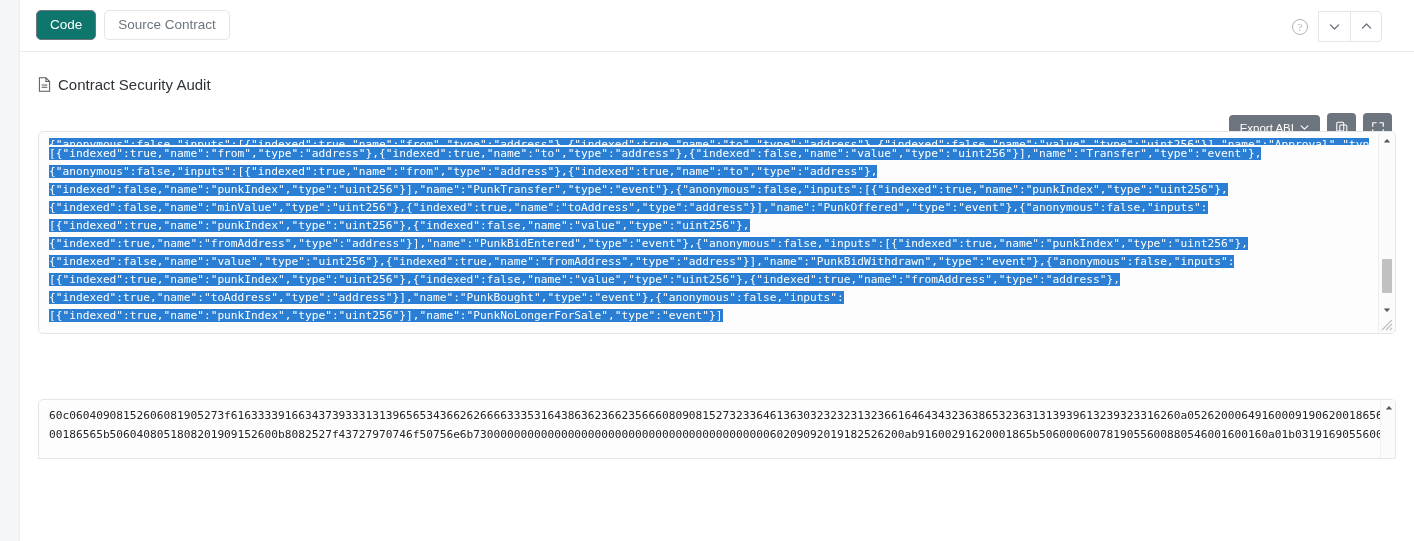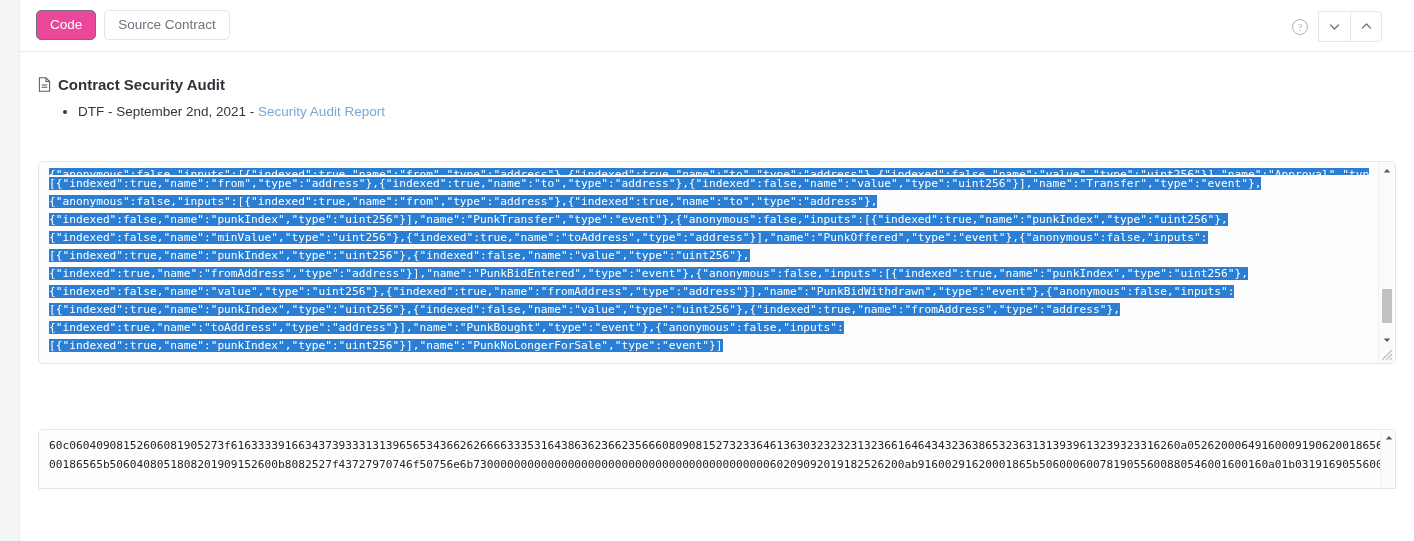--- a/index.html
+++ b/index.html
@@ -40,21 +40,21 @@
     font-size: 13.5px;
     line-height: 28px;
     border-radius: 5px;
     border: 1px solid #e2e5e9;
     background: #ffffff;
     color: #6c757d;
     cursor: pointer;
     white-space: nowrap;
   }
   .tab-btn.active {
-    background: #ec4899;
+    background: #0f766e;
     border-color: #6c757d;
     color: #ffffff;
     font-weight: 400;
   }
   .search-wrap {
     position: absolute;
     right: 32px; top: 11px;
     display: flex; align-items: center; gap: 10px;
   }
   .help-icon {
@@ -93,21 +93,21 @@
   .chev-btn:last-child {
     border-right: 1px solid #e2e5e9;
     border-radius: 0 4px 4px 0;
   }
   .chev-btn svg { display:block; }
 
   .content { position: absolute; left: 20px; top: 52px; width: 1394px; }
 
   .sec-head {
     display: flex; align-items: center; gap: 7px;
-    font-size: 15px; font-weight: bold; color: #2e3338;
+    font-size: 15px; font-weight: normal; color: #2e3338;
     padding-left: 18px;
   }
   .sec-icon { color: #55595f; display: flex; align-items: center; }
 
   .audit-block { padding-top: 24px; }
   .audit-list {
     margin: 8px 0 0 0;
     padding-left: 58px;
     font-size: 13.5px; color: #32373c;
     list-style: disc;
@@ -269,27 +269,43 @@
       <div class="sec-head">
         <span class="sec-icon">
           <svg width="13" height="15" viewBox="0 0 14 16">
             <path d="M1.5 0.8 h7 l4 4 v10.4 h-11 z" fill="none" stroke="#55595f" stroke-width="1.1"></path>
             <path d="M8.5 0.8 v4 h4" fill="none" stroke="#55595f" stroke-width="1.1"></path>
             <path d="M4 8.5 h6 M4 11 h6" stroke="#55595f" stroke-width="1.1"></path>
           </svg>
         </span>
         <span>Contract Security Audit</span>
       </div>
-      <ul class="audit-list">
-        <li><span>DTF - September 2nd, 2021 - </span><a class="audit-link" href="#">Security Audit Report</a></li>
-      </ul>
     </div>
 
     <div class="abi-block">
 
+      <div class="abi-actions">
+        <button class="btn-dark">
+          <span>Export ABI</span>
+          <svg width="9" height="9" viewBox="0 0 16 16">
+            <path d="M2 5 L8 11 L14 5" stroke="#ffffff" stroke-width="2" fill="none" stroke-linecap="round" stroke-linejoin="round"></path>
+          </svg>
+        </button>
+        <button class="btn-dark-sq">
+          <svg width="14" height="14" viewBox="0 0 16 16">
+            <rect x="2" y="1.5" width="8" height="10" rx="1.2" fill="none" stroke="#ffffff" stroke-width="1.2"></rect>
+            <rect x="5.5" y="4.5" width="8" height="10" rx="1.2" fill="none" stroke="#ffffff" stroke-width="1.2"></rect>
+          </svg>
+        </button>
+        <button class="btn-dark-sq">
+          <svg width="14" height="14" viewBox="0 0 16 16">
+            <path d="M2 6 V2 H6 M10 2 H14 V6 M14 10 V14 H10 M6 14 H2 V10" stroke="#ffffff" stroke-width="1.4" fill="none" stroke-linecap="round" stroke-linejoin="round"></path>
+          </svg>
+        </button>
+      </div>
 
       <div class="abi-box">
         <div class="abi-scroll">
           <div class="abi-line clip-top"><span class="sel">{"anonymous":false,"inputs":[{"indexed":true,"name":"from","type":"address"},{"indexed":true,"name":"to","type":"address"},{"indexed":false,"name":"value","type":"uint256"}],"name":"Approval","type":"event"},</span></div>
           <div class="abi-line"><span class="sel">[{"indexed":true,"name":"from","type":"address"},{"indexed":true,"name":"to","type":"address"},{"indexed":false,"name":"value","type":"uint256"}],"name":"Transfer","type":"event"},</span></div>
           <div class="abi-line"><span class="sel">{"anonymous":false,"inputs":[{"indexed":true,"name":"from","type":"address"},{"indexed":true,"name":"to","type":"address"},</span></div>
           <div class="abi-line"><span class="sel">{"indexed":false,"name":"punkIndex","type":"uint256"}],"name":"PunkTransfer","type":"event"},{"anonymous":false,"inputs":[{"indexed":true,"name":"punkIndex","type":"uint256"},</span></div>
           <div class="abi-line"><span class="sel">{"indexed":false,"name":"minValue","type":"uint256"},{"indexed":true,"name":"toAddress","type":"address"}],"name":"PunkOffered","type":"event"},{"anonymous":false,"inputs":</span></div>
           <div class="abi-line"><span class="sel">[{"indexed":true,"name":"punkIndex","type":"uint256"},{"indexed":false,"name":"value","type":"uint256"},</span></div>
           <div class="abi-line"><span class="sel">{"indexed":true,"name":"fromAddress","type":"address"}],"name":"PunkBidEntered","type":"event"},{"anonymous":false,"inputs":[{"indexed":true,"name":"punkIndex","type":"uint256"},</span></div>

